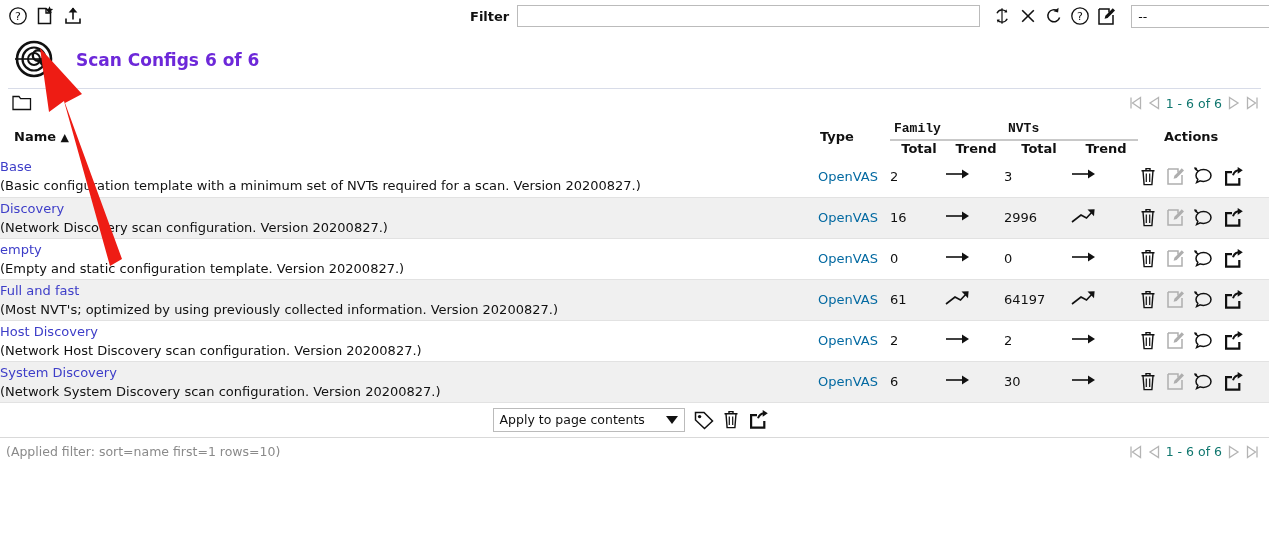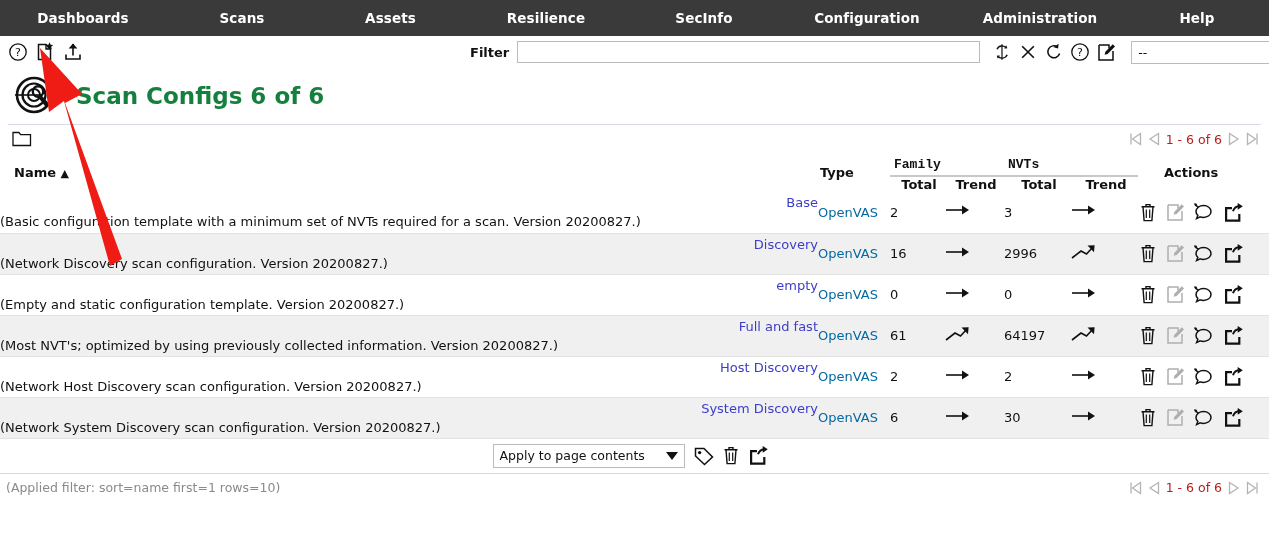--- a/index.html
+++ b/index.html
@@ -68,34 +68,34 @@
   .caret { width:0;height:0;border-left:6px solid transparent;border-right:6px solid transparent;border-top:8px solid #111; }
 
   
   .heading-wrap {
     position:relative;
     height: 56px;
     display:flex; align-items:center; gap:10px;
     padding-left: 12px;
   }
   .page-title {
-    font-size: 23px; font-weight: bold; color:#15803d;
+    font-size: 17px; font-weight: bold; color:#6d28d9;
     margin-left: 6px;
   }
   .hr-line { height:1px; background:#d8dce8; margin:0 8px; }
 
   
   .listhead {
     position:relative; height:28px;
     display:flex; align-items:center; padding: 0 6px 0 12px;
   }
   .pager {
     position:absolute; right:8px; top:0; height:28px;
     display:flex; align-items:center; gap:0;
-    font-size:12.5px; color:#b91c1c;
+    font-size:12.5px; color:#0f766e;
   }
   .pager .lbl { padding: 0 3px; white-space:nowrap; }
 
   
   table.listing { width: 1269px; border-collapse: collapse; table-layout: fixed; }
   table.listing th, table.listing td { padding:0; vertical-align: middle; }
   .th-top { border-bottom: 1px solid #c8c8c8; }
   thead .hdr {
     font-size:13px; font-weight:bold; color:#111; text-align:left;
   }
@@ -109,21 +109,21 @@
   .col-ftot { width: 54px; }
   .col-ftre { width: 60px; }
   .col-ntot { width: 66px; }
   .col-ntre { width: 68px; }
   .col-act  { width: 131px; }
 
   tbody tr.row { height: 41px; }
   tbody tr.row.alt { background:#f0f0f0; }
   tbody tr.row td { border-bottom:1px solid #e2e2e2; }
   td.namecell { padding-left: 14px; padding-right: 8px; }
-  .cfg-name { color:#3d3dc8; font-size:13px; text-decoration:none; cursor:pointer; display:block; line-height:17px;text-align:right; }
+  .cfg-name { color:#3d3dc8; font-size:13px; text-decoration:none; cursor:pointer; display:block; line-height:17px; }
   .cfg-desc { color:#111; font-size:13px; line-height:17px; }
   td.typecell { font-size:13px; color:#0369a1; padding-left:2px; }
   td.numcell  { font-size:13px; color:#111; padding-left:4px; }
   td.trendcell { text-align:left; padding-left:8px; }
   td.actcell { padding-left: 8px; }
   .act-icons { display:flex; align-items:center; gap:7px; }
 
   
   .bottombar {
     position:relative; height: 34px;
@@ -146,30 +146,20 @@
   .footer .pager { right: 8px; top: 0; height:28px; }
 
   
   .annot { position:absolute; left:0; top:0; pointer-events:none; }
 </style>
 </head>
 <body>
 
 <div id="page">
 
-  <div class="navbar">
-    <div class="nav-item">Dashboards</div>
-    <div class="nav-item">Scans</div>
-    <div class="nav-item">Assets</div>
-    <div class="nav-item">Resilience</div>
-    <div class="nav-item">SecInfo</div>
-    <div class="nav-item">Configuration</div>
-    <div class="nav-item">Administration</div>
-    <div class="nav-item">Help</div>
-  </div>
 
   <div class="toolbar">
     <div class="tb-icons">
       <span class="ico">
         <svg width="20" height="20" viewBox="0 0 20 20">
           <circle cx="10" cy="10" r="8.2" fill="none" stroke="#111" stroke-width="1.3"></circle>
           <text x="10" y="14.3" font-size="11" font-family="DejaVu Sans, sans-serif" fill="#111" text-anchor="middle">?</text>
         </svg>
       </span>
       <span class="ico">

